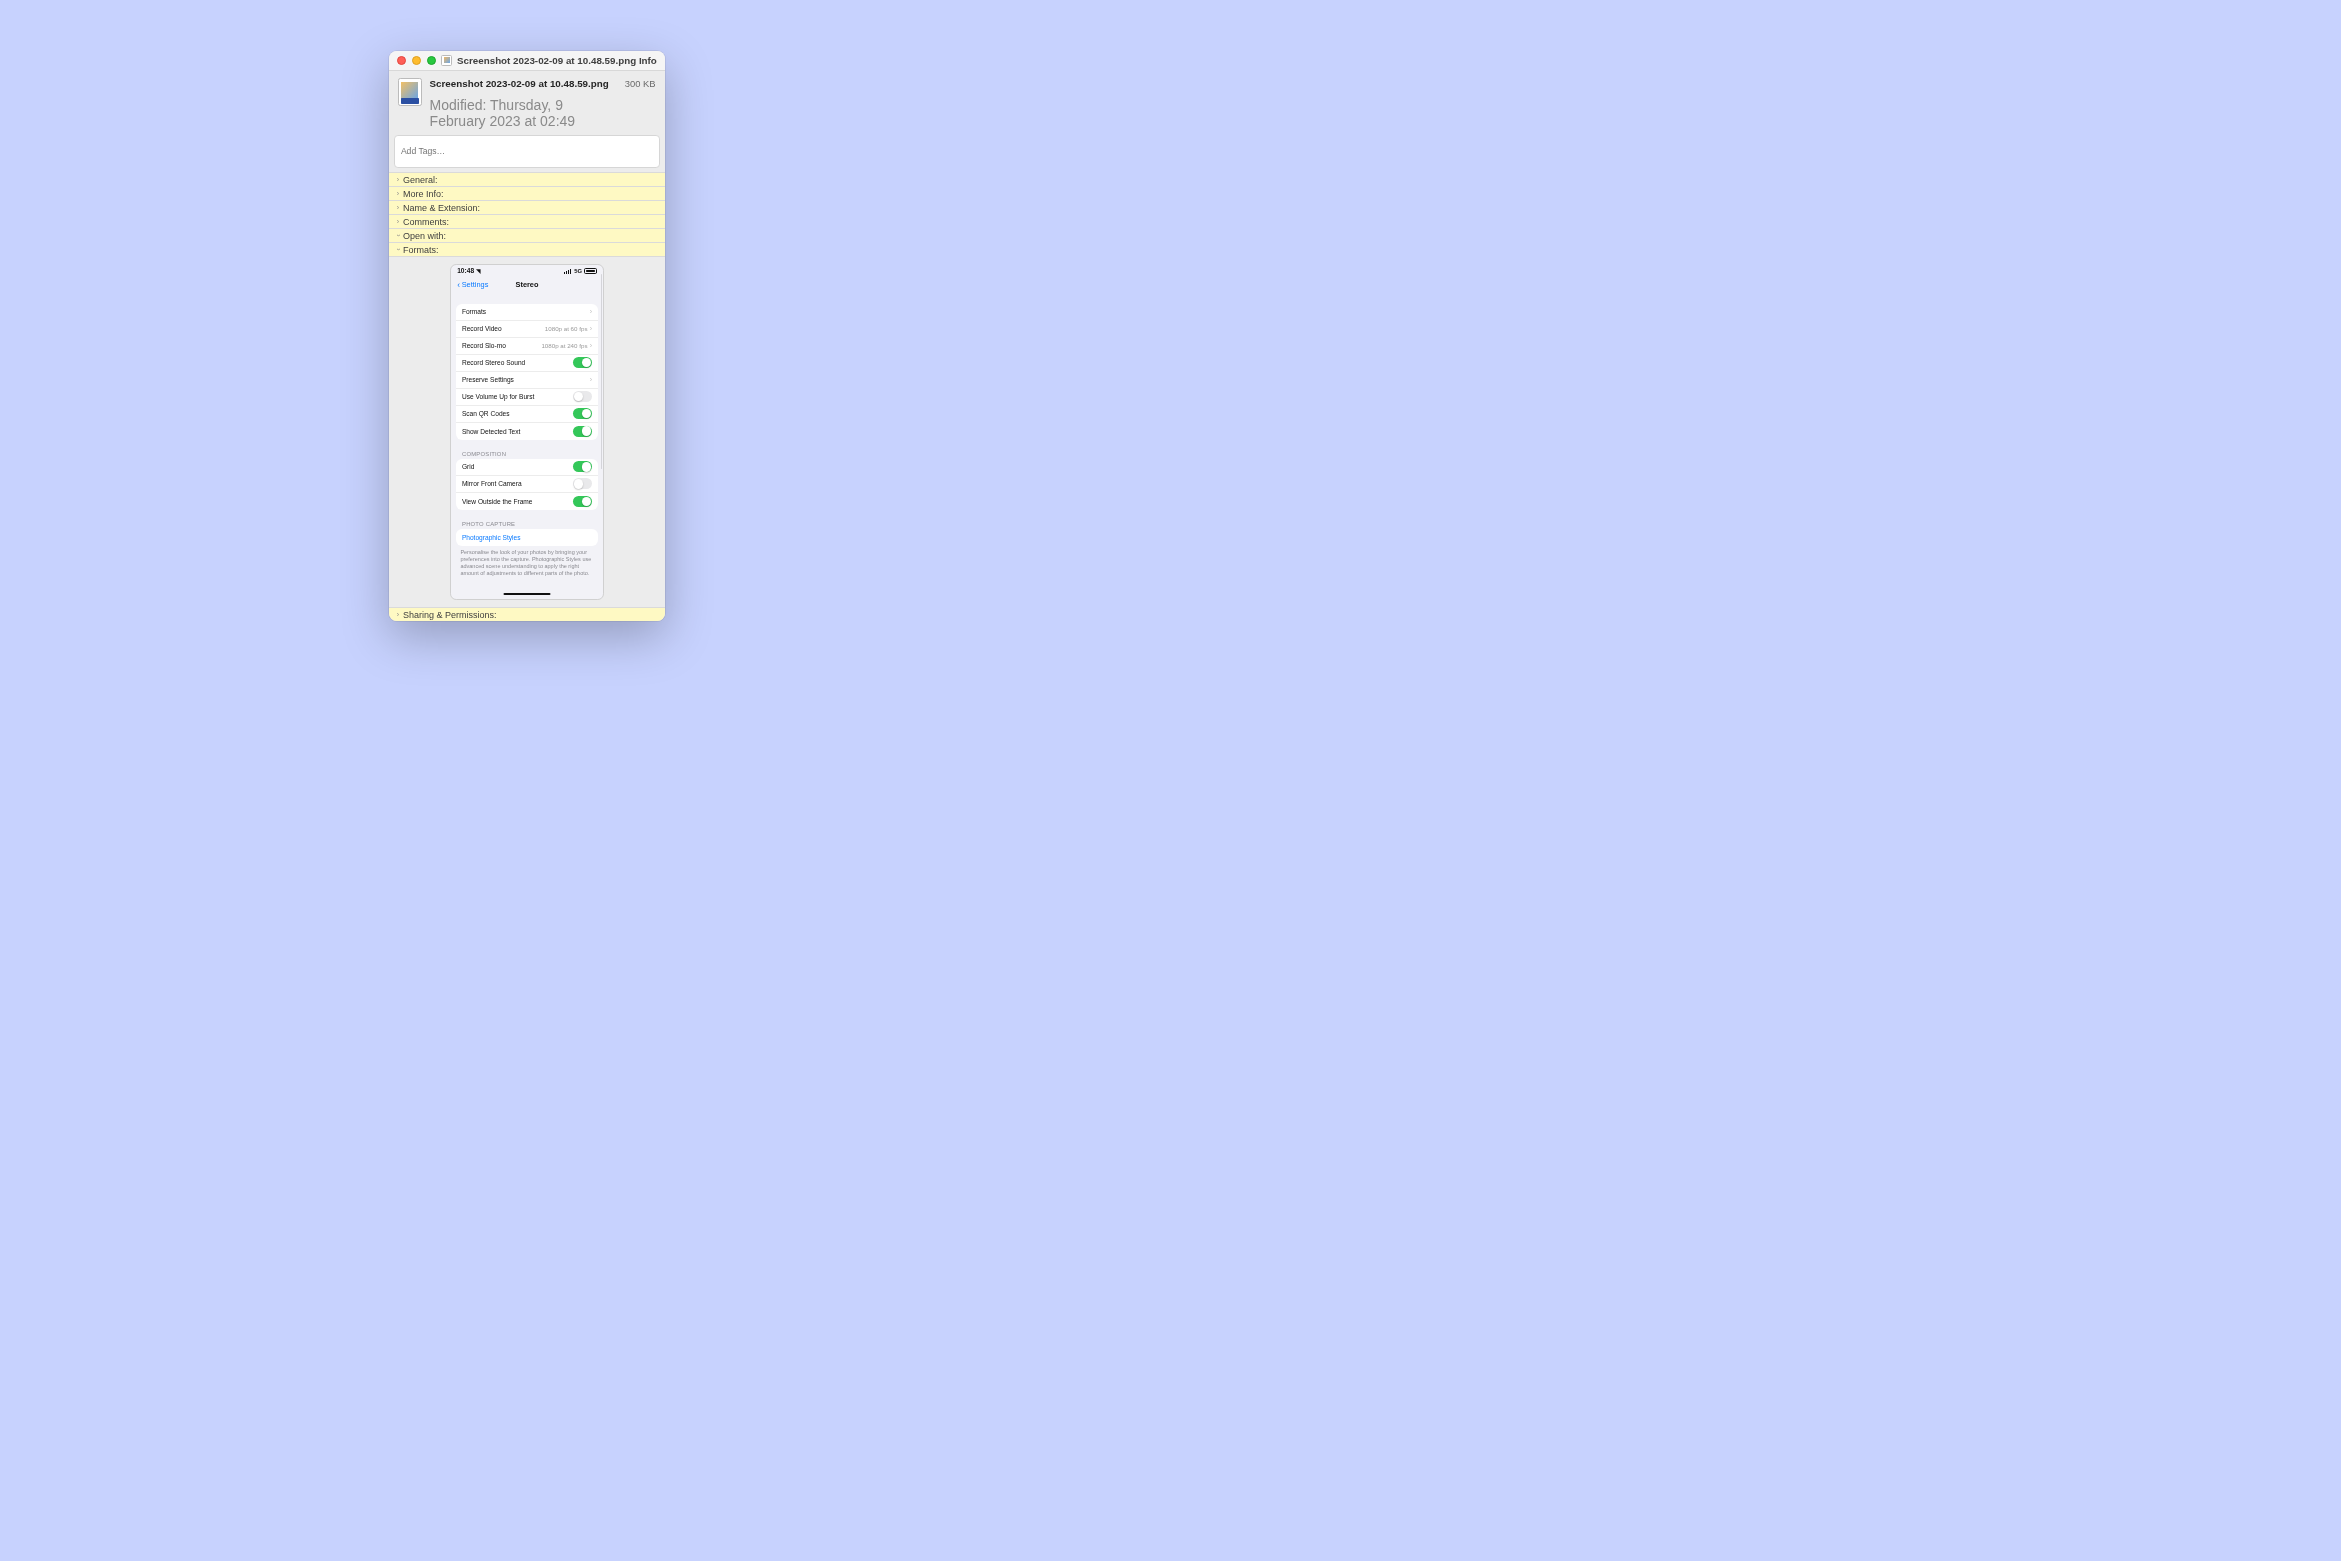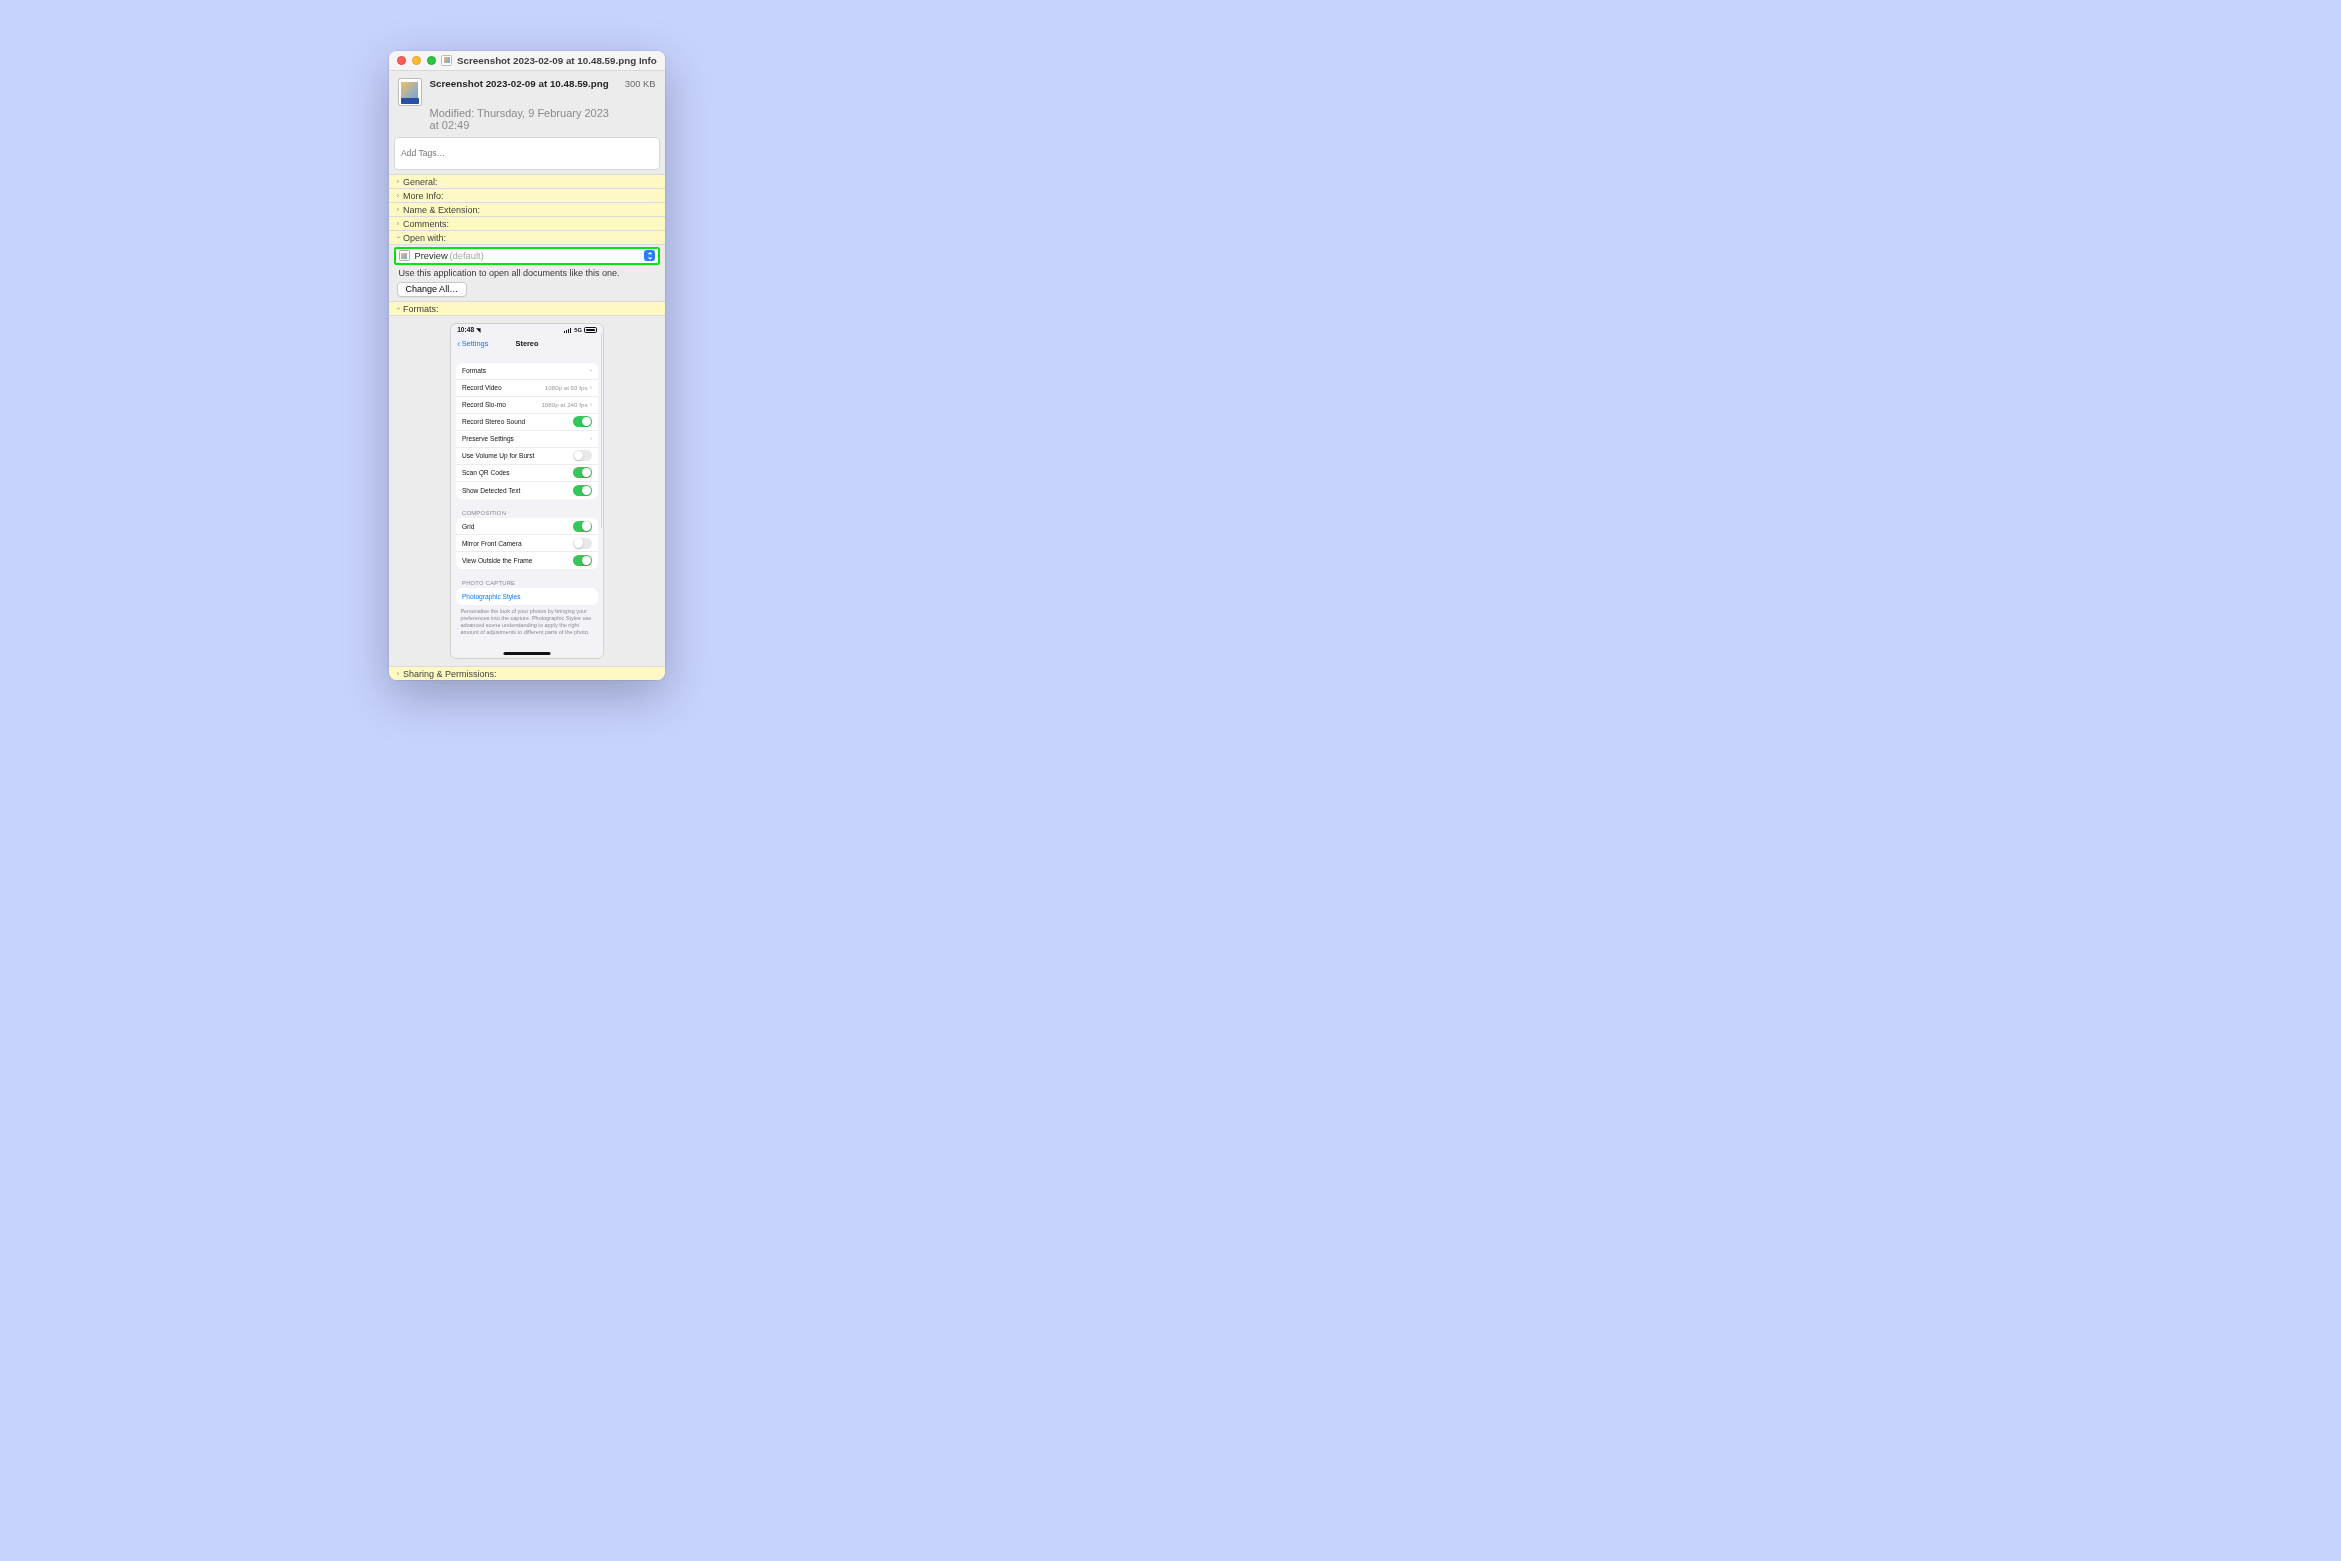--- a/index.html
+++ b/index.html
@@ -41,21 +41,21 @@
   .titlebar .wtitle { font-size:9.8px; font-weight:600; color:#404040; }
   .header {
     display:flex; padding:7px 9.4px 6.2px 9.4px; gap:7.8px;
   }
   .file-icon { width:23.4px; height:28px; position:relative; }
   .file-icon .page{position:absolute;inset:0;background:#fff;border:0.8px solid #bbb;border-radius:2.3px;}
   .file-icon .art{position:absolute;left:3.1px;top:4.7px;width:17px;height:17px;background:linear-gradient(135deg,#f2c065,#6ba5e4);}
   .file-icon .tag{position:absolute;bottom:1.6px;left:3.1px;right:3.1px;height:6.2px;background:#2b50a3;border-radius:0.8px;}
   .header-text { flex:1; }
   .fname { font-size:9.8px; font-weight:700; color:#262626; }
-  .mod { font-size:11px; color:#8a8a8a; margin-top:18px; }
+  .mod { font-size:14px; color:#8a8a8a; margin-top:8px; }
   .fsize { font-size:9.4px; color:#6a6a6a; font-weight:400; }
   .tags-wrap { padding:0 4.7px 4.7px 4.7px; }
   .tags-input {
     width:100%; height:33px; border:0.8px solid #d6d6d6; background:#fff;
     border-radius:3.9px; padding:0 6.2px; font-size:8.6px; color:#b4b4b4;
   }
   .section-row {
     height:14px; display:flex; align-items:center; padding:0 7.8px;
     border-top:0.8px solid #dadada; font-size:9px; color:#404040;
     background:#fef9c3;
@@ -187,36 +187,20 @@
   </div>
   <div class="section-row">
     <span class="disclosure">›</span>
     <span>Comments:</span>
   </div>
 
   <div class="section-row">
     <span class="disclosure" style="transform:rotate(90deg)">›</span>
     <span>Open with:</span>
   </div>
-  <div class="open-body">
-    <div class="highlighted">
-      <div class="app-icon">
-          <div class="ai"></div>
-        </div>
-      <span class="app-name">Preview</span>
-      <span class="app-default">(default)</span>
-      <div class="dd-btn">
-        <svg viewBox="0 0 8 10">
-            <path d="M4 0 L7 3 L1 3 Z M4 10 L1 7 L7 7 Z" fill="#fff"></path>
-          </svg>
-      </div>
-    </div>
-    <div class="open-hint">Use this application to open all documents like this one.</div>
-    <button class="change-all">Change All…</button>
-  </div>
 
   <div class="section-row">
     <span class="disclosure" style="transform:rotate(90deg)">›</span>
     <span>Formats:</span>
   </div>
   <div class="preview-body">
     <div class="phone">
       <div class="scrollhint"></div>
 
       <div class="statusbar">

